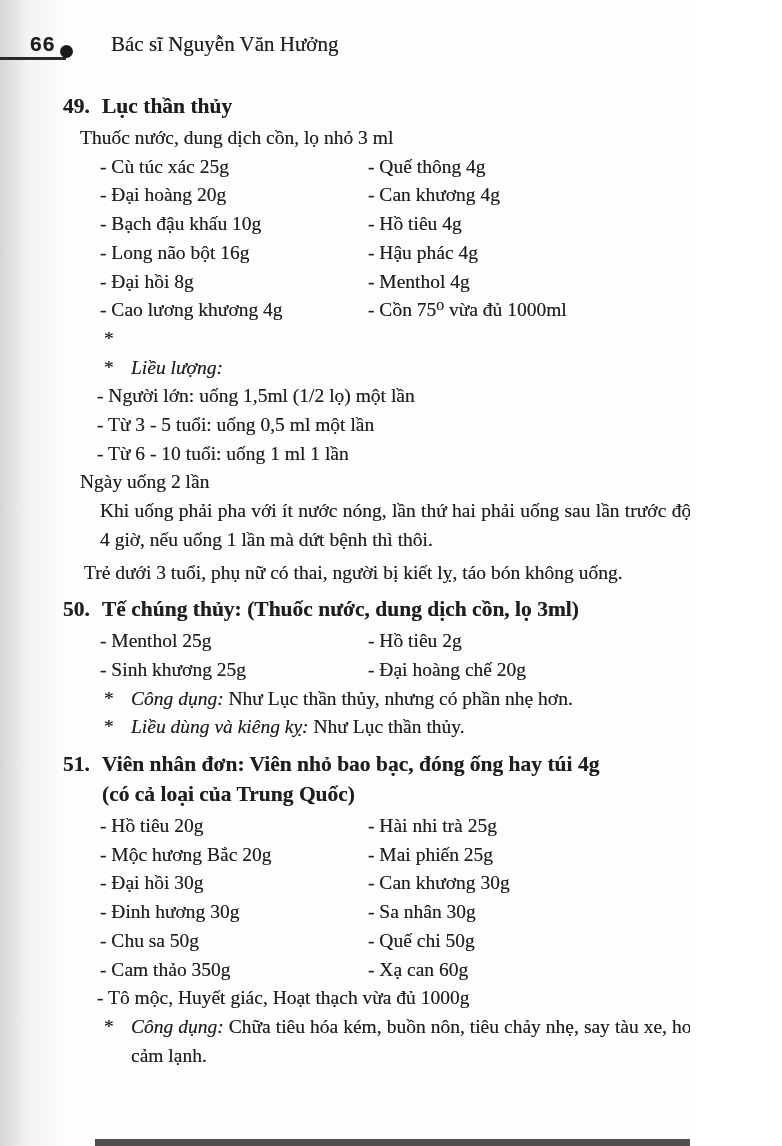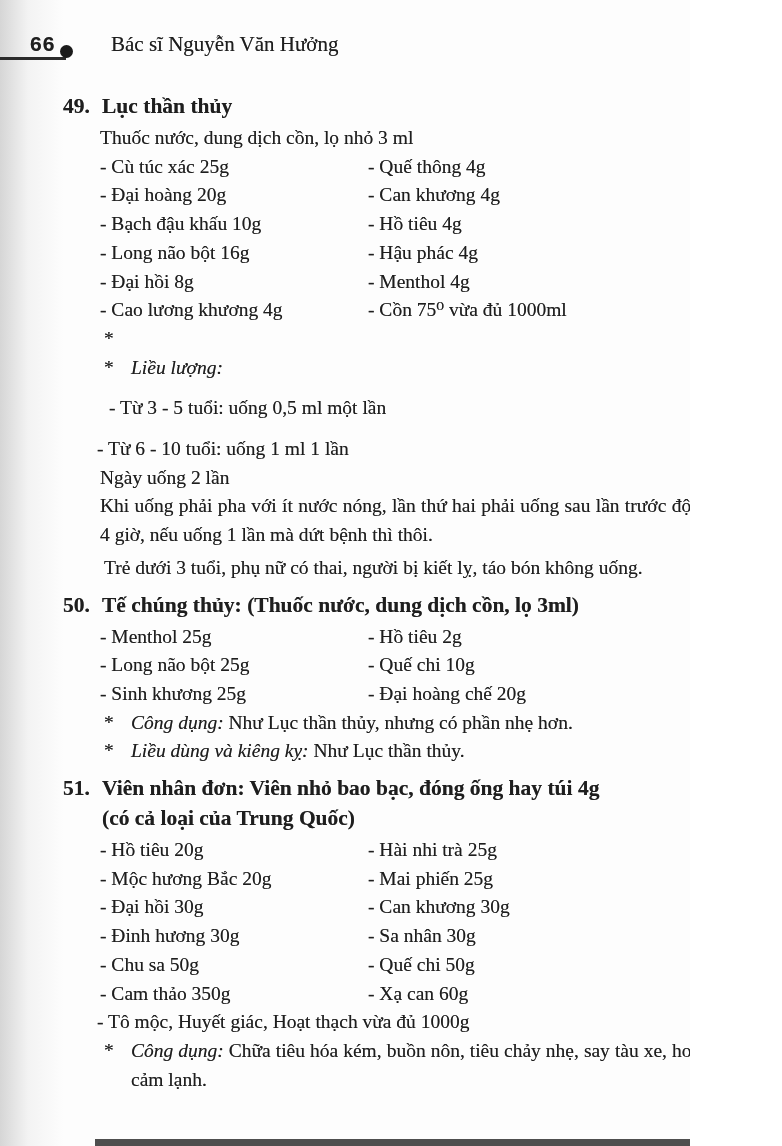--- a/index.html
+++ b/index.html
@@ -43,21 +43,21 @@
   main {
     position: absolute; top: 84px; left: 0; width: 782px;
     font-size: 19.5px; line-height: 28.7px;
   }
   .sec-head {
     display: flex; padding: 0 42px 0 63px;
     font-weight: 700; font-size: 21.5px; line-height: 30px;
     margin: 7px 0 3px 0;
   }
   .sec-num { width: 39px; flex: none; }
-  .line  { padding-left: 100px; padding-right: 64px; }
+  .line  { padding-left: 80px; padding-right: 64px; }
   .line-tight { padding-left: 97px; padding-right: 64px; }
   .ing { display: flex; padding-left: 100px; padding-right: 29px; }
   .ing .l { width: 268px; flex: none; }
   .ing .r { flex: 1; }
   .star-para { display: flex; padding-left: 104px; padding-right: 66px; text-align: justify; }
   .star { width: 27px; flex: none; }
   .star-body { flex: 1; }
   .ital { font-style: italic; }
   .para { padding-left: 100px; padding-right: 64px; text-align: justify; }
   .soft { text-shadow: 0 0 0.5px rgba(20,20,20,0.55); }
@@ -108,38 +108,35 @@
 
     <div class="star-para">
       <span class="star">*</span>
     </div>
 
     <div class="star-para">
       <span class="star">*</span>
       <span class="star-body"><span class="ital">Liều lượng:</span></span>
     </div>
 
-    <p class="line-tight" style="margin:12px">- Từ 3 - 5 tuổi: uống 0,5 ml một lần</p>
+    <p class="line-tight" style="margin:0">- Người lớn: uống 1,5ml (1/2 lọ) một lần</p>
+    <p class="line-tight" style="margin:0">- Từ 3 - 5 tuổi: uống 0,5 ml một lần</p>
     <p class="line-tight" style="margin:0">- Từ 6 - 10 tuổi: uống 1 ml 1 lần</p>
     <p class="line" style="margin:0">Ngày uống 2 lần</p>
     <p class="para" style="margin:0">Khi uống phải pha với ít nước nóng, lần thứ hai phải uống sau lần trước độ 3 - 4 giờ, nếu uống 1 lần mà dứt bệnh thì thôi.</p>
     <p class="line" style="margin:4px">Trẻ dưới 3 tuổi, phụ nữ có thai, người bị kiết lỵ, táo bón không uống.</p>
 
     <div class="sec-head">
       <span class="sec-num">50.</span>
       <span>Tế chúng thủy: (Thuốc nước, dung dịch cồn, lọ 3ml)</span>
     </div>
 
     <div class="ing">
       <span class="l">- Menthol 25g</span>
       <span class="r">- Hồ tiêu 2g</span>
-    </div>
-    <div class="ing">
-      <span class="l">- Long não bột 25g</span>
-      <span class="r">- Quế chi 10g</span>
     </div>
     <div class="ing">
       <span class="l">- Sinh khương 25g</span>
       <span class="r">- Đại hoàng chế 20g</span>
     </div>
 
     <div class="star-para">
       <span class="star">*</span>
       <span class="star-body"><span class="ital">Công dụng:</span> <span>Như Lục thần thủy, nhưng có phần nhẹ hơn.</span></span>
     </div>

